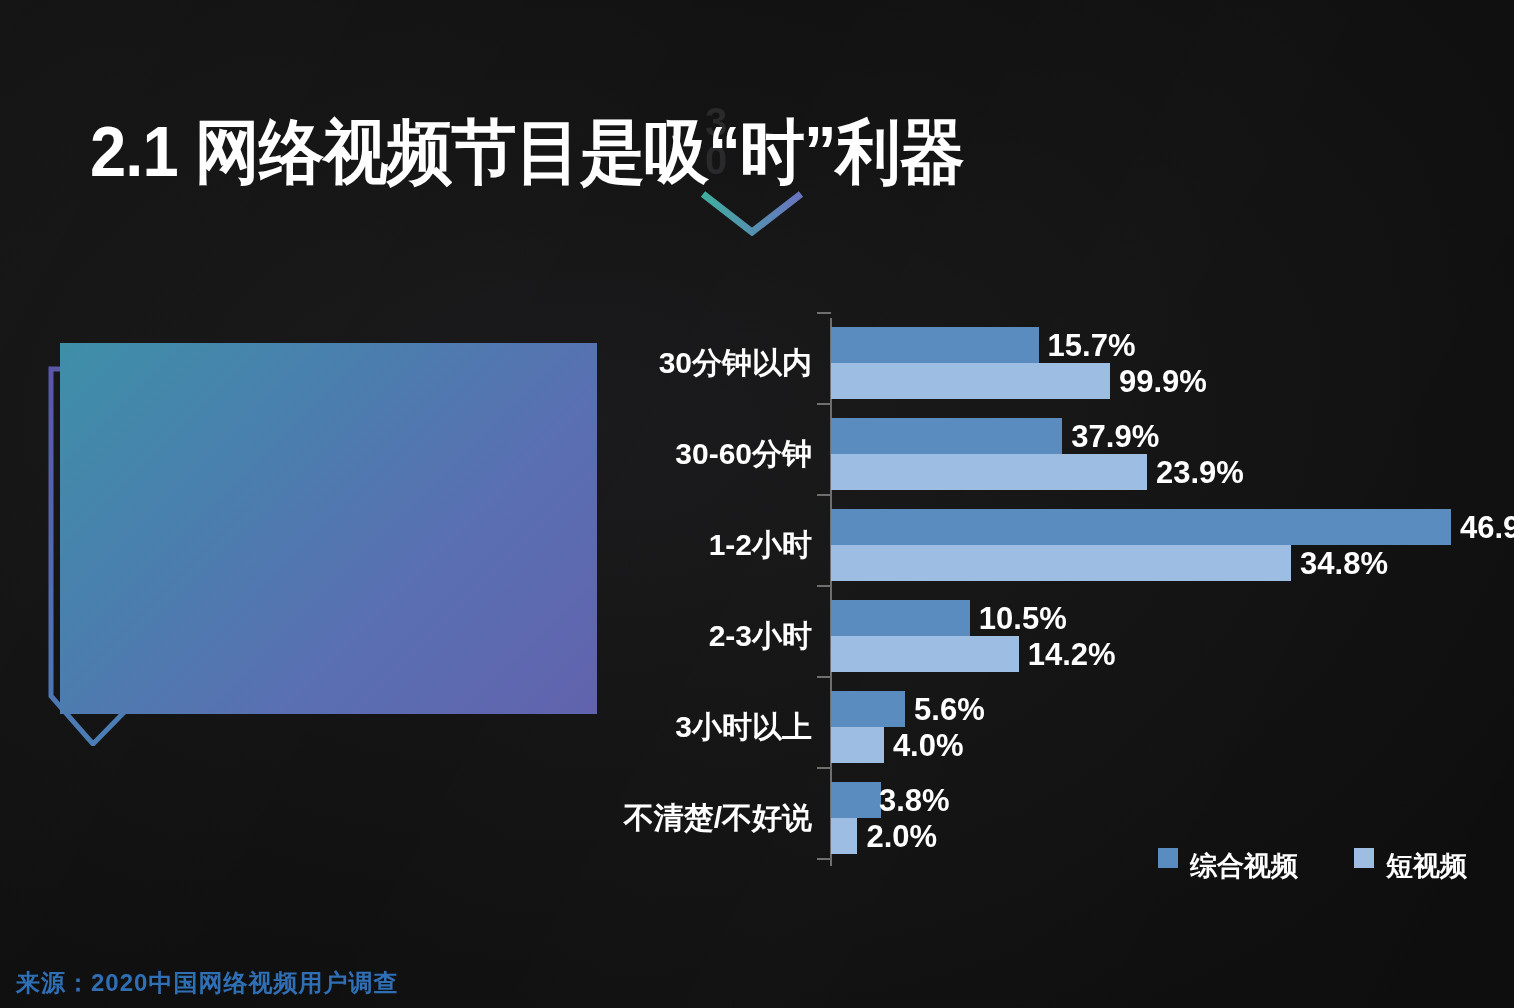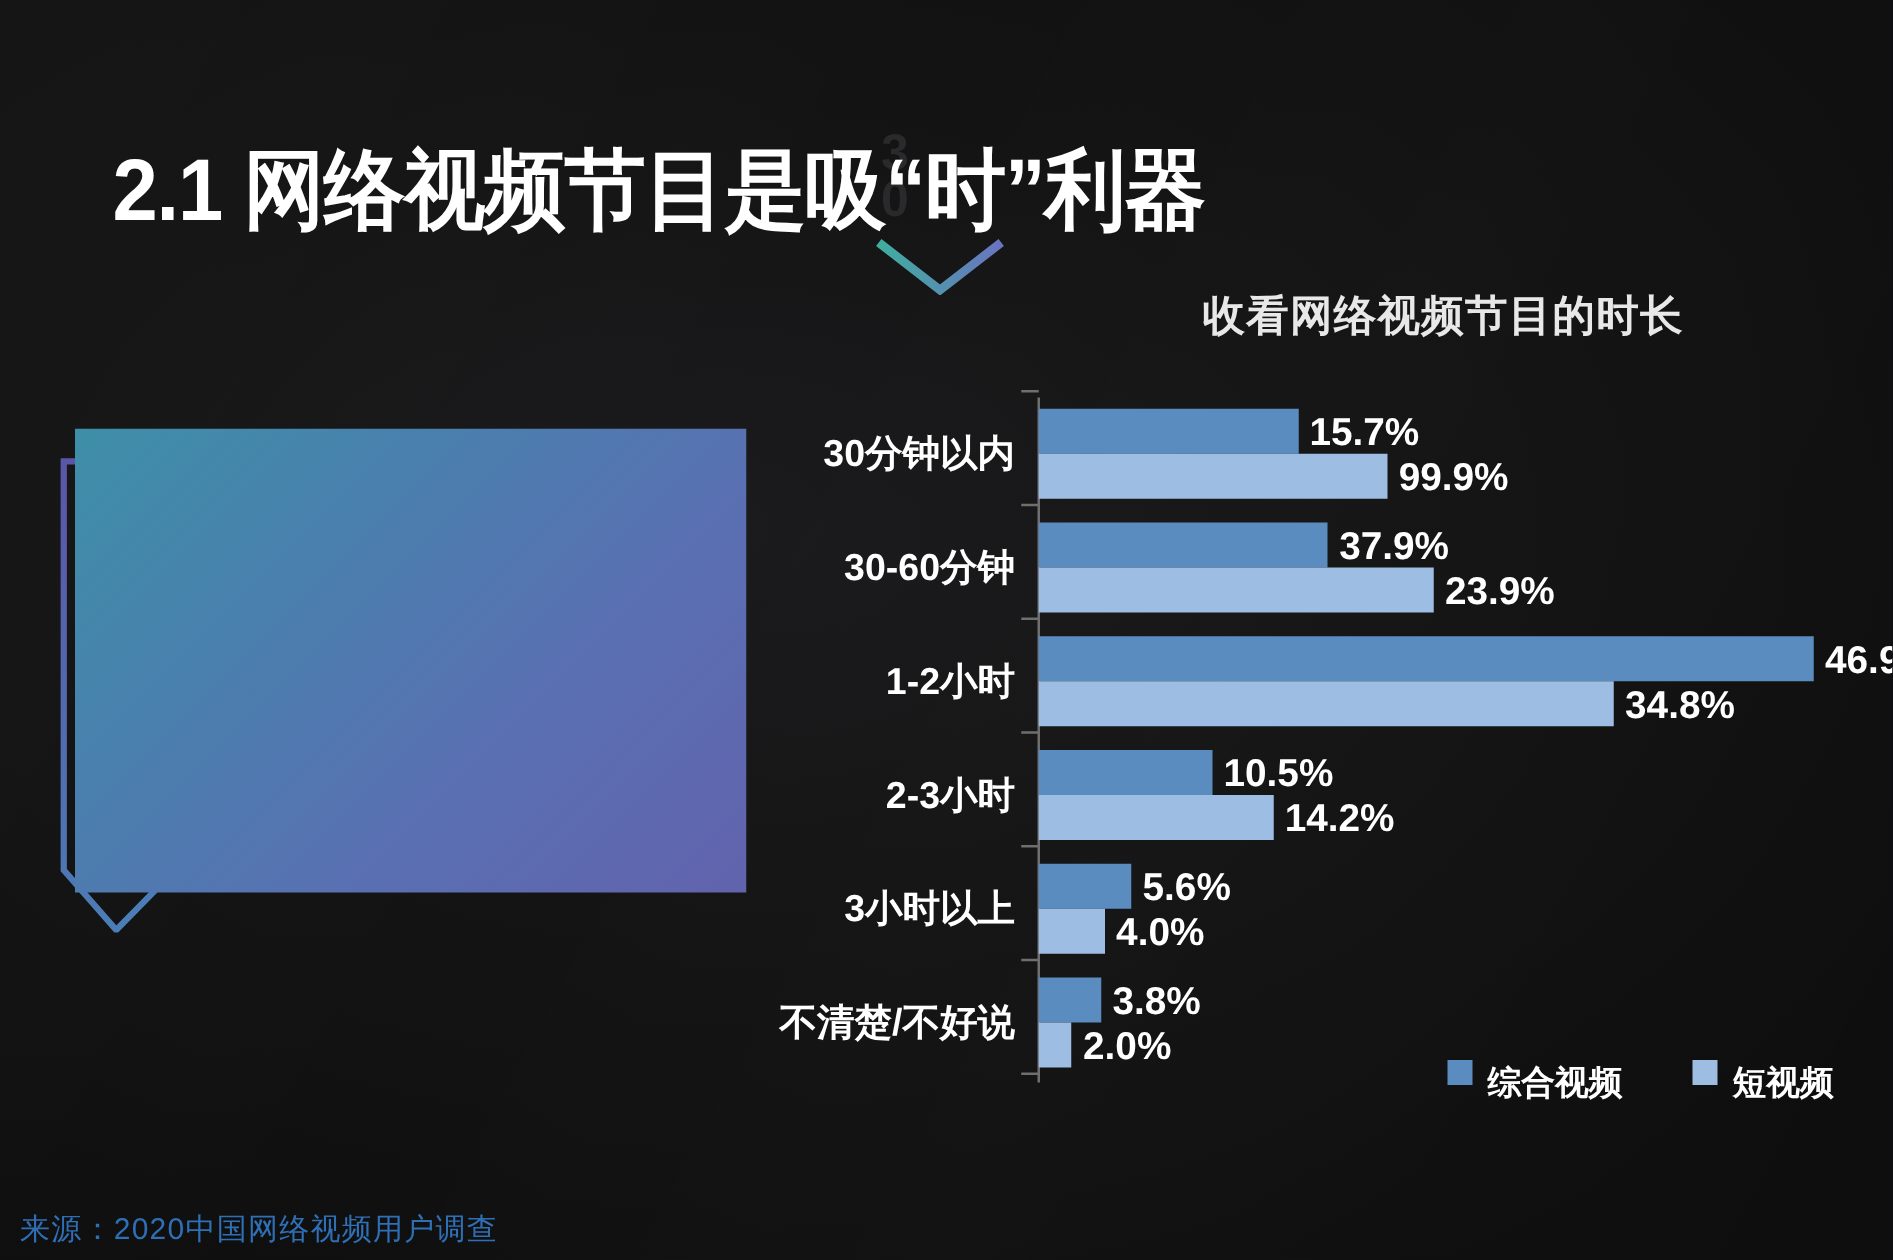--- a/index.html
+++ b/index.html
@@ -185,21 +185,21 @@
     color: #ffffff;
     white-space: nowrap;
   }
 
   
   .source {
     position: absolute;
     left: 16px;
     top: 967px;
     font-size: 24px;
-    font-weight: 400;
+    font-weight: 700;
     color: #2f6fb5;
     letter-spacing: 1px;
     white-space: nowrap;
     z-index: 3;
   }
 </style>
 </head>
 <body>
 
 <div id="slide">
@@ -224,21 +224,20 @@
         <stop offset="0%" stop-color="#5a56a8"></stop>
         <stop offset="55%" stop-color="#4a7fb6"></stop>
         <stop offset="100%" stop-color="#4bb5a8"></stop>
       </linearGradient>
     </defs>
     <polyline points="537,3 3,3 3,330 45,378 92,330 537,330" fill="none" stroke="url(#gradOutline)" stroke-width="5" stroke-linejoin="miter"></polyline>
   </svg>
 
   <div class="callout-box"></div>
 
-  <div class="chart-title">收看网络视频节目的时长</div>
 
   <div class="chart-area">
     <div class="axis-line"></div>
     <div id="bars-root">
         <div class="cat-group" style="top: 0px;">
           <div class="cat-tick" style="top: -6px;"></div>
           <div class="cat-label" style="top: 25px;">30分钟以内</div>
           <div class="bar series0" style="width: 207.554px; top: 9px; background: rgb(90, 140, 192);"></div>
           <div class="bar-value" style="left: 417.554px; top: 12px;">15.7%</div>
           <div class="bar series1" style="width: 278.942px; top: 45px; background: rgb(158, 189, 226);"></div>
@@ -273,21 +272,21 @@
           <div class="cat-label" style="top: 25px;">3小时以上</div>
           <div class="bar series0" style="width: 74.032px; top: 9px; background: rgb(90, 140, 192);"></div>
           <div class="bar-value" style="left: 284.032px; top: 12px;">5.6%</div>
           <div class="bar series1" style="width: 52.88px; top: 45px; background: rgb(158, 189, 226);"></div>
           <div class="bar-value" style="left: 262.88px; top: 48px;">4.0%</div>
         </div>
         <div class="cat-group" style="top: 455px;">
           <div class="cat-tick" style="top: -6px;"></div>
           <div class="cat-label" style="top: 25px;">不清楚/不好说</div>
           <div class="bar series0" style="width: 50.236px; top: 9px; background: rgb(90, 140, 192);"></div>
-          <div class="bar-value" style="left: 260px; top: 12px; text-align: center;">3.8%</div>
+          <div class="bar-value" style="left: 249px; top: 12px; text-align: center;">3.8%</div>
           <div class="bar series1" style="width: 26.44px; top: 45px; background: rgb(158, 189, 226);"></div>
           <div class="bar-value" style="left: 236.44px; top: 48px; text-align: center;">2.0%</div>
         </div>
         <div class="cat-tick" style="top: 540px;"></div>
       </div>
   </div>
 
   <div class="legend" id="legend-root">
       <div class="legend-item">
         <span class="legend-swatch" style="background: rgb(90, 140, 192);"></span>

